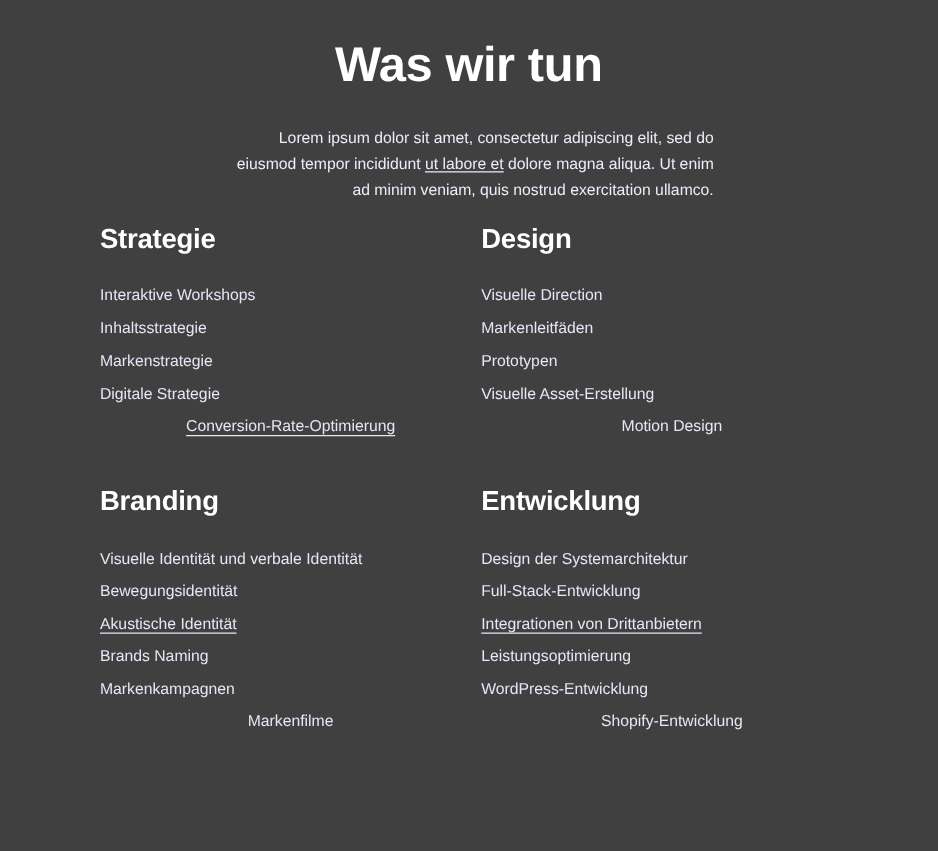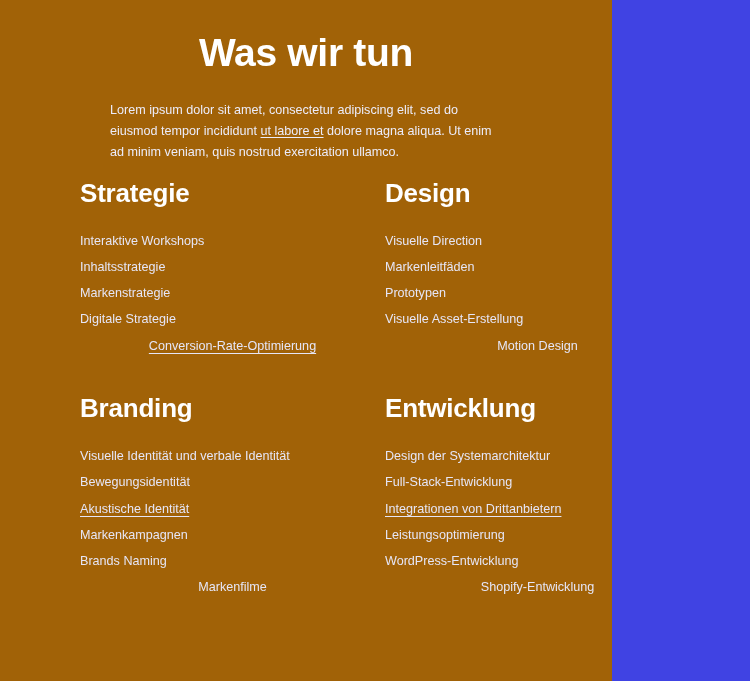--- a/index.html
+++ b/index.html
@@ -8,44 +8,44 @@
   }
   body {
     width: 750px;
     height: 681px;
     background: #4043e3;
     font-family: "Liberation Sans", sans-serif;
     overflow: hidden;
   }
   .page {
     position: relative;
-    width: 612px;
+    width: 750px;
     height: 681px;
-    background: #a16207;
+    background: #404040;
     box-sizing: border-box;
   }
   .hero {
     padding-top: 30px;
     text-align: center;
   }
   .hero-title {
     margin: 0;
     font-size: 39px;
     font-weight: bold;
     color: #ffffff;
     letter-spacing: -0.3px;
     line-height: 1.2;
   }
   .hero-sub {
     margin: 23px auto 0 auto;
     width: 392px;
     font-size: 12.6px;
     line-height: 21px;
     color: #ececfa;
-    text-align: left;
+    text-align: right;
   }
   .hero-sub a.inline-link {
     color: #ececfa;
     text-decoration: underline;
     text-underline-offset: 2px;
   }
   .grid {
     position: absolute;
     left: 0;
     top: 178px;
@@ -56,21 +56,21 @@
     grid-template-columns: 305px 305px;
     grid-template-rows: auto auto;
     column-gap: 0px;
     row-gap: 0px;
   }
   .col {
     box-sizing: border-box;
   }
   .col-head {
     margin: 0 0 26px 0;
-    font-size: 26px;
+    font-size: 22px;
     font-weight: bold;
     color: #ffffff;
     letter-spacing: -0.2px;
     line-height: 1.2;
   }
   .block-2 .col-head {
     margin-top: 41px;
   }
   .svc-list {
     list-style: none;
@@ -131,22 +131,22 @@
         <li class="svc-item"><a href="#">Motion Design</a></li>
       </ul>
     </div>
 
     <div class="col block-2">
       <h2 class="col-head">Branding</h2>
       <ul class="svc-list">
         <li class="svc-item"><a href="#">Visuelle Identität und verbale Identität</a></li>
         <li class="svc-item"><a href="#">Bewegungsidentität</a></li>
         <li class="svc-item is-link"><a href="#">Akustische Identität</a></li>
+        <li class="svc-item"><a href="#">Brands Naming</a></li>
         <li class="svc-item"><a href="#">Markenkampagnen</a></li>
-        <li class="svc-item"><a href="#">Brands Naming</a></li>
         <li class="svc-item"><a href="#">Markenfilme</a></li>
       </ul>
     </div>
 
     <div class="col block-2">
       <h2 class="col-head">Entwicklung</h2>
       <ul class="svc-list">
         <li class="svc-item"><a href="#">Design der Systemarchitektur</a></li>
         <li class="svc-item"><a href="#">Full-Stack-Entwicklung</a></li>
         <li class="svc-item is-link"><a href="#">Integrationen von Drittanbietern </a></li>

